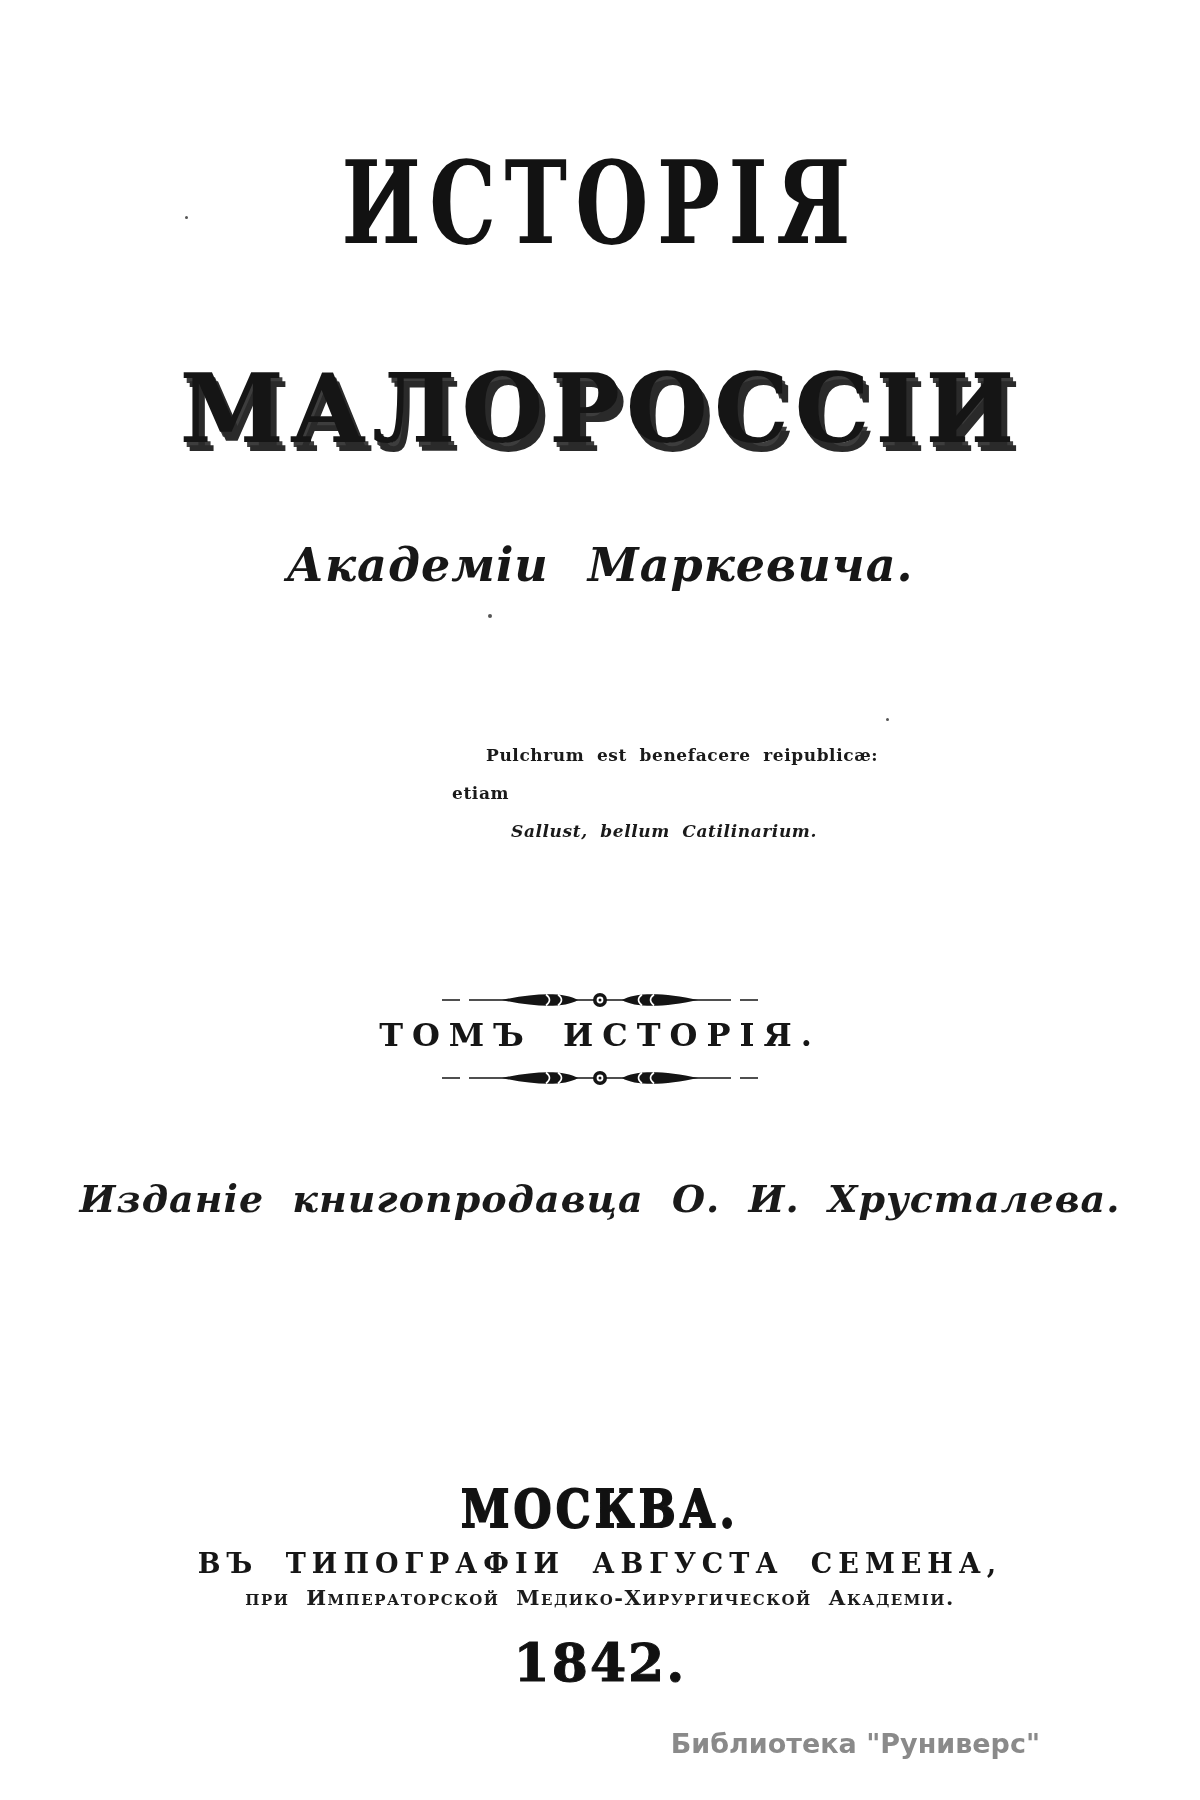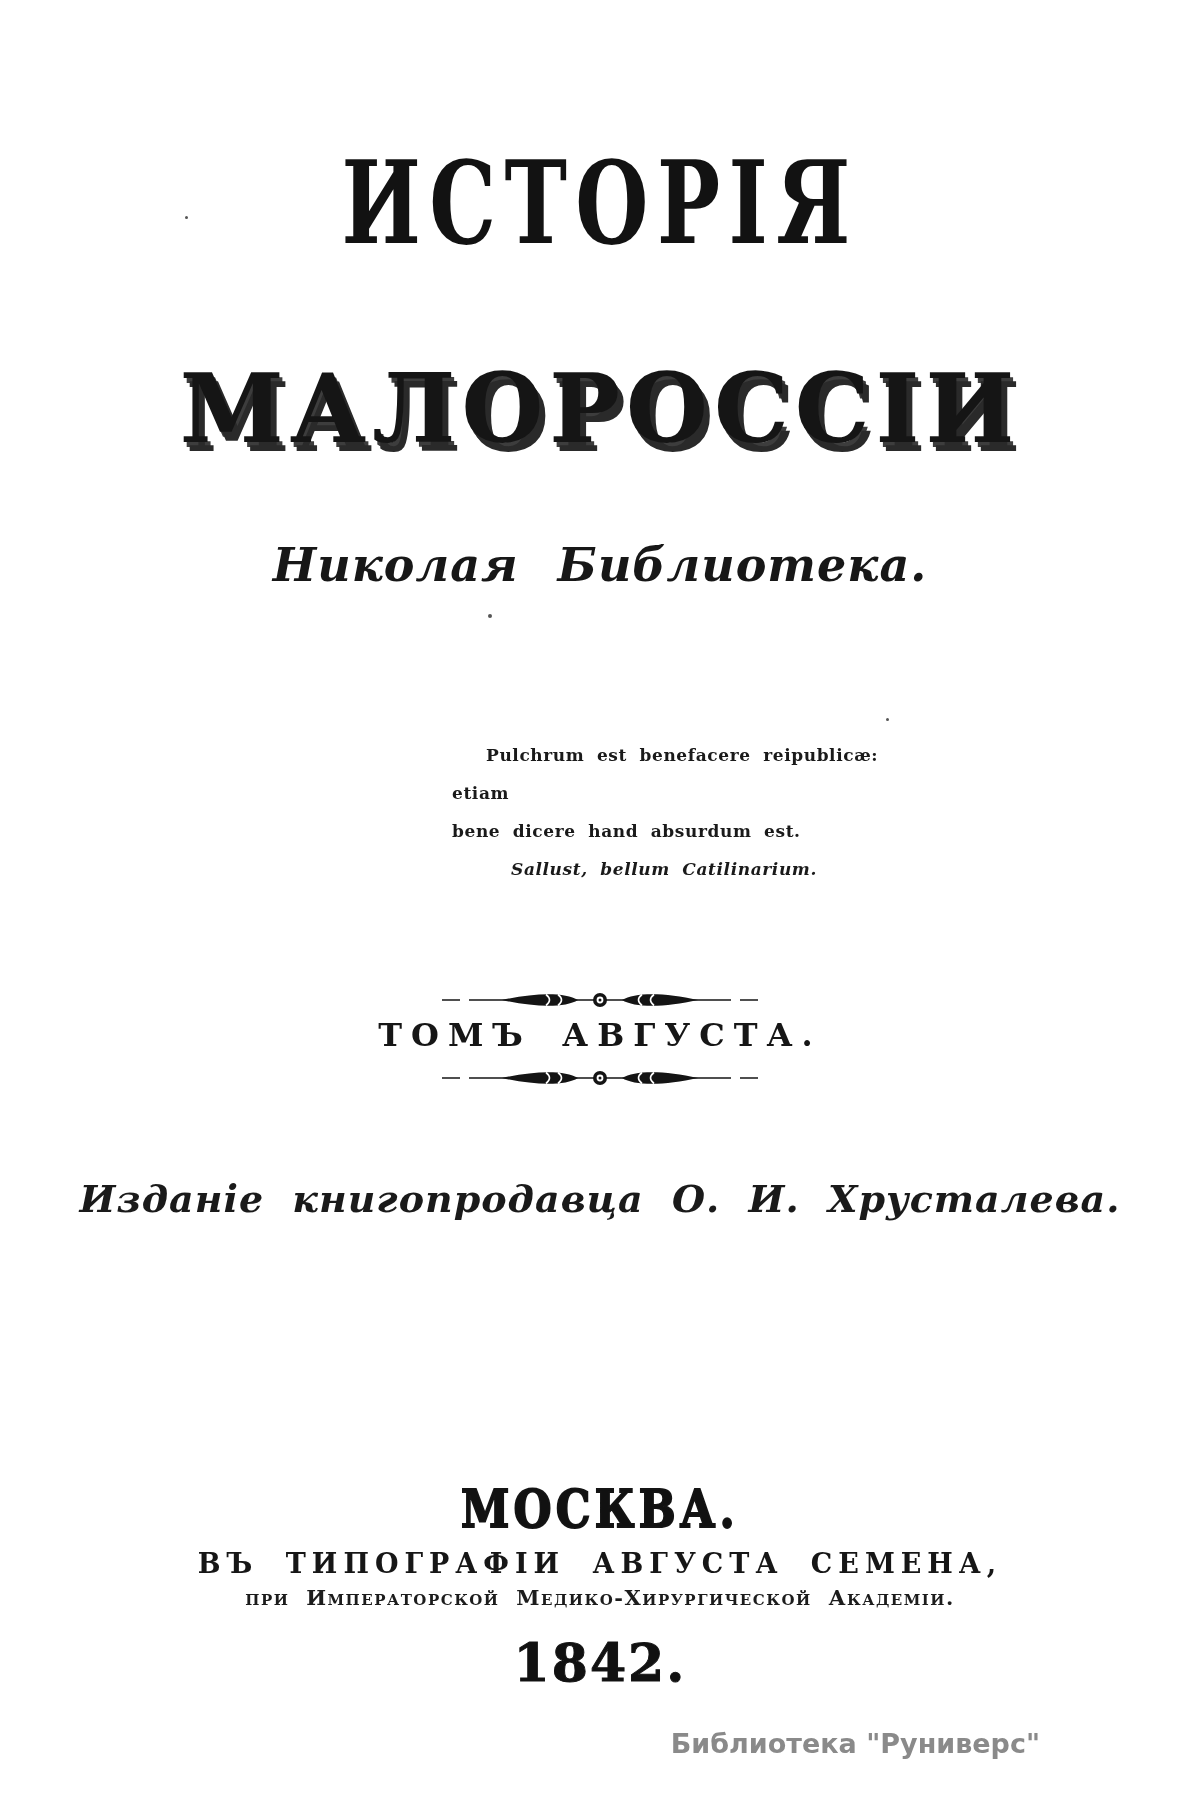--- a/index.html
+++ b/index.html
@@ -155,46 +155,45 @@
 </style>
 </head>
 <body>
 
 <div class="page">
 
   <div class="centered main-title">ИСТОРІЯ</div>
 
   <div class="centered sub-title">МАЛОРОССІИ</div>
 
-  <div class="centered author-line">Николая Библиотека.</div>
+  <div class="centered author-line">Академіи Маркевича.</div>
 
   <div class="epigraph">
     <div class="line1">Pulchrum est benefacere reipublicæ: etiam</div>
-    <div class="line2">bene dicere hand absurdum est.</div>
     <div class="attribution">Sallust, bellum Catilinarium.</div>
   </div>
 
   <div class="divider divider-1">
     <svg width="320" height="20" viewBox="0 0 320 20">
       <line x1="2" y1="10" x2="318" y2="10" stroke="#141414" stroke-width="1.4"></line>
       <rect x="20" y="8" width="9" height="4" fill="#ffffff"></rect>
       <rect x="291" y="8" width="9" height="4" fill="#ffffff"></rect>
       <path d="M62,10 C95,2.5 125,2 138,10 C125,18 95,17.5 62,10 Z" fill="#141414"></path>
       <path d="M106,4.5 q7,5.5 0,11" stroke="#ffffff" fill="none" stroke-width="1.6"></path>
       <path d="M118,4.5 q7,5.5 0,11" stroke="#ffffff" fill="none" stroke-width="1.6"></path>
       <circle cx="160" cy="10" r="7" fill="#141414"></circle>
       <circle cx="160" cy="10" r="3.4" fill="#ffffff"></circle>
       <circle cx="160" cy="10" r="1.5" fill="#141414"></circle>
       <path d="M258,10 C225,2.5 195,2 182,10 C195,18 225,17.5 258,10 Z" fill="#141414"></path>
       <path d="M214,4.5 q-7,5.5 0,11" stroke="#ffffff" fill="none" stroke-width="1.6"></path>
       <path d="M202,4.5 q-7,5.5 0,11" stroke="#ffffff" fill="none" stroke-width="1.6"></path>
     </svg>
   </div>
 
-  <div class="centered volume-line">ТОМЪ АВГУСТА.</div>
+  <div class="centered volume-line">ТОМЪ ИСТОРІЯ.</div>
 
   <div class="divider divider-2">
     <svg width="320" height="20" viewBox="0 0 320 20">
       <line x1="2" y1="10" x2="318" y2="10" stroke="#141414" stroke-width="1.4"></line>
       <rect x="20" y="8" width="9" height="4" fill="#ffffff"></rect>
       <rect x="291" y="8" width="9" height="4" fill="#ffffff"></rect>
       <path d="M62,10 C95,2.5 125,2 138,10 C125,18 95,17.5 62,10 Z" fill="#141414"></path>
       <path d="M106,4.5 q7,5.5 0,11" stroke="#ffffff" fill="none" stroke-width="1.6"></path>
       <path d="M118,4.5 q7,5.5 0,11" stroke="#ffffff" fill="none" stroke-width="1.6"></path>
       <circle cx="160" cy="10" r="7" fill="#141414"></circle>

